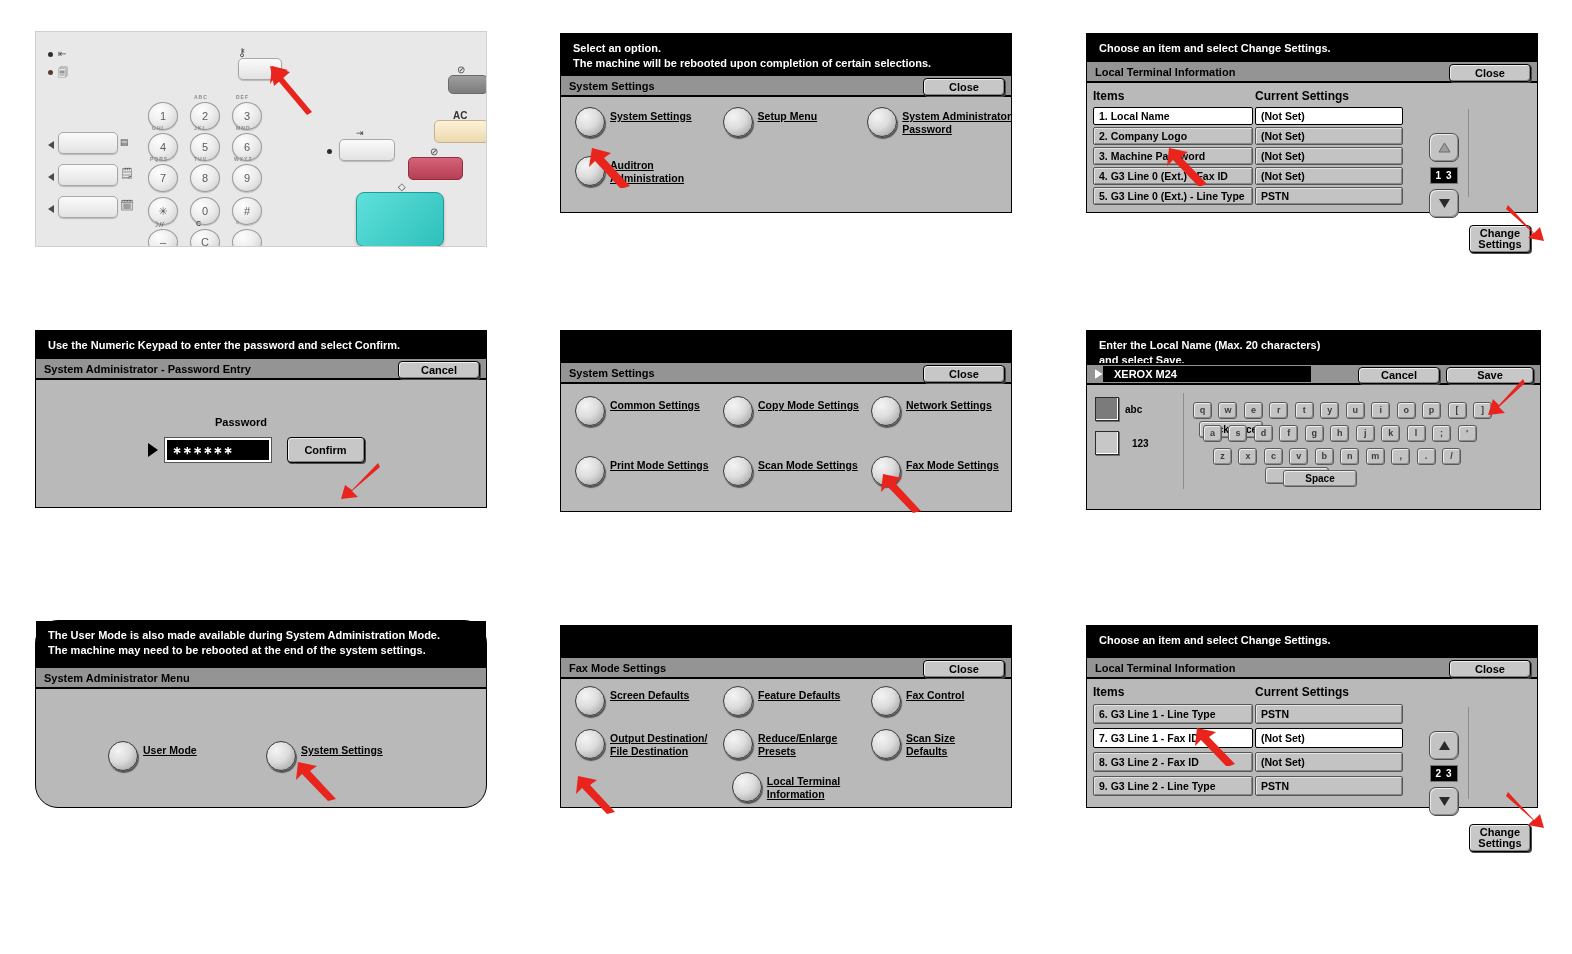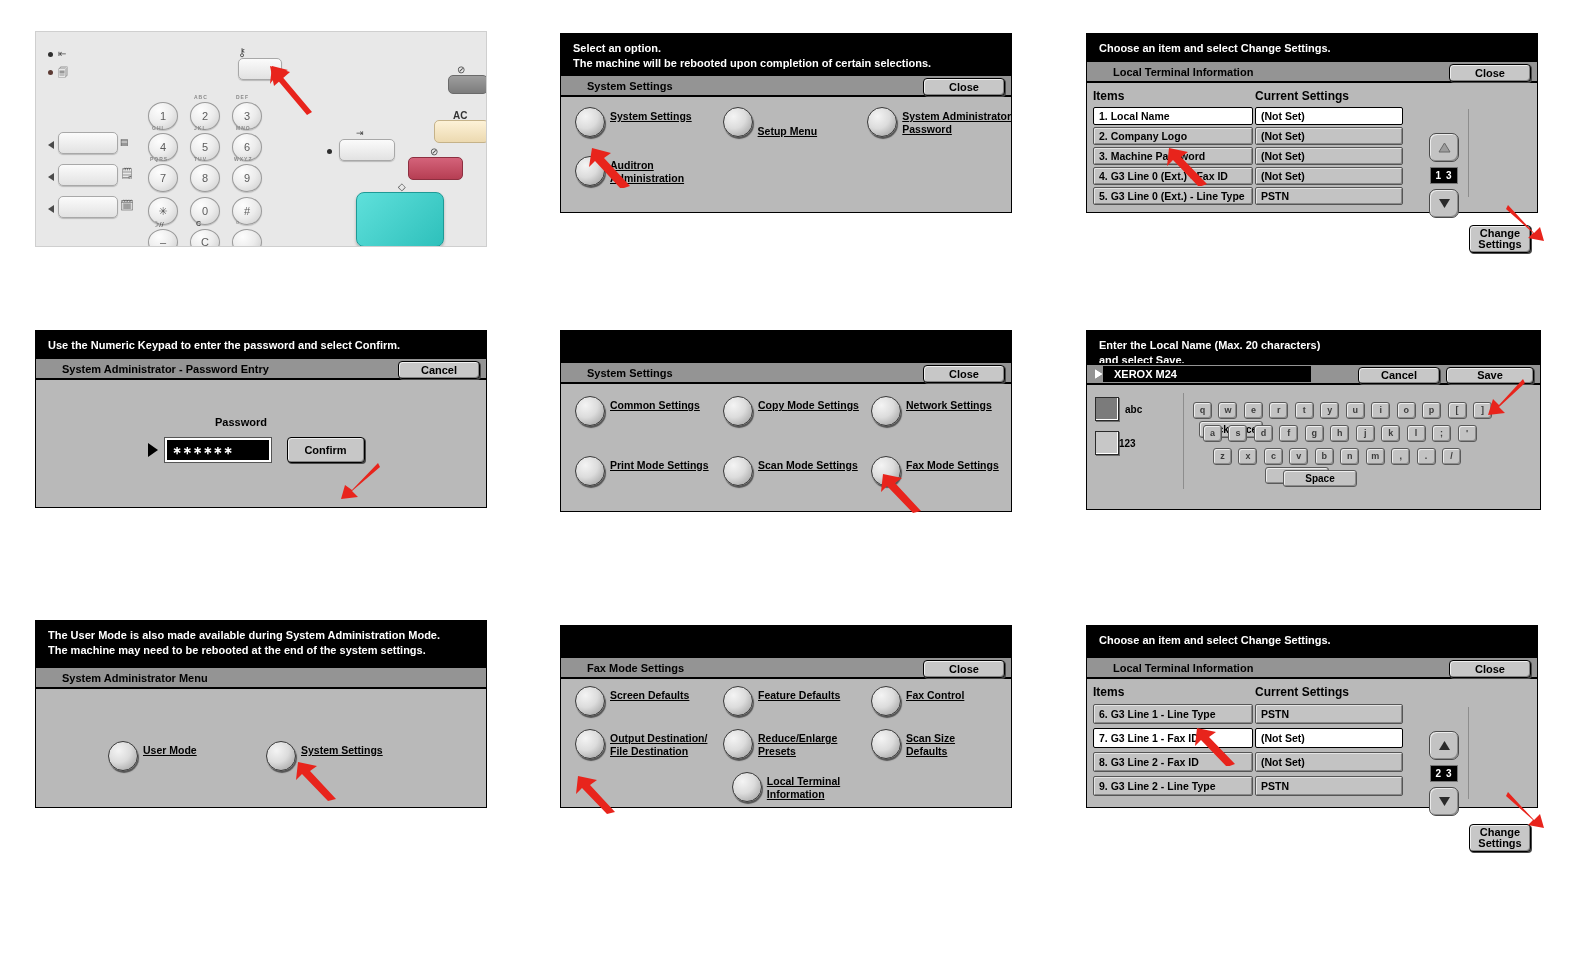--- a/index.html
+++ b/index.html
@@ -10,21 +10,21 @@
   }
   .panel{position:absolute;}
 
   
   .screen{background:#b9b9b9;border:1px solid #000;box-sizing:border-box;}
   .msgbar{background:#000;color:#fff;font-size:11px;font-weight:bold;
           line-height:14.5px;padding:7px 10px 6px 12px;box-sizing:border-box;}
   .msgbar div{white-space:nowrap;}
   .titlebar{background:#949494;border-top:2px solid #000;border-bottom:2px solid #000;
             height:23px;display:flex;align-items:center;box-sizing:border-box;
-            position:relative;padding-left:26px;}
+            position:relative;padding-left:8px;}
   .titlebar .ttl{font-size:11px;font-weight:bold;color:#000;}
   .btn3d{
     background:#c7c7c7;border:1px solid #000;border-radius:4px;
     box-shadow:inset 1px 1px 0 #efefef, inset -1px -1px 0 #828282, 1px 1px 0 #4a4a4a;
     font-size:11px;font-weight:bold;color:#000;display:flex;align-items:center;
     justify-content:center;text-align:center;line-height:11px;box-sizing:border-box;
   }
   .closebtn{position:absolute;right:6px;top:2px;width:82px;height:18px;}
   .body{padding:10px 0 0 0;position:relative;height:100%;box-sizing:border-box;}
 
@@ -178,21 +178,21 @@
     <div class="btn3d closebtn">Close</div>
   </div>
   <div class="body">
     <div class="optrow" style="padding-left:14px;">
       <div class="opt" style="width:150px;">
         <div class="circle"></div>
         <div class="optlab">
           <span>System Settings</span>
         </div>
       </div>
-      <div class="opt" style="width:147px;align-items:flex-end;">
+      <div class="opt" style="width:147px;">
         <div class="circle"></div>
         <div class="optlab">
           <span>Setup Menu</span>
         </div>
       </div>
       <div class="opt">
         <div class="circle"></div>
         <div class="optlab">
           <span>System Administrator</span>
           <span>Password</span>
@@ -382,21 +382,21 @@
   </div>
 
   <div style="position:relative;height:126px;">
 
     <div style="position:absolute;left:8px;top:12px;display:flex;align-items:center;">
       <div class="modebox" style="background:#7b7b7b;"></div>
       <span style="font-size:10px;font-weight:bold;margin-left:6px;">abc</span>
     </div>
     <div style="position:absolute;left:8px;top:46px;display:flex;align-items:center;">
       <div class="modebox" style="background:#c7c7c7;"></div>
-      <span style="font-size:10px;font-weight:bold;margin-left:0;text-align:right;">123</span>
+      <span style="font-size:10px;font-weight:bold;margin-left:13px;text-align:right;">123</span>
     </div>
     <div style="position:absolute;left:96px;top:8px;width:1px;height:96px;background:#8d8d8d;"></div>
 
     <div style="position:absolute;left:106px;top:14px;">
       <span class="key">q</span>
       <span class="key">w</span>
       <span class="key">e</span>
       <span class="key">r</span>
       <span class="key">t</span>
       <span class="key">y</span>
@@ -439,21 +439,21 @@
     </div>
   </div>
 
   <div class="arrow" style="left:398px;top:46px;">
     <svg width="44" height="42" viewBox="0 0 44 42">
       <path d="M38,2 L14,28 L8,22 L3,38 L20,36 L14,30 L40,6 Z" fill="#e8241c"></path>
     </svg>
   </div>
 </div>
 
-<div class="panel screen" style="left:35px;top:620px;width:452px;height:188px;">
+<div class="panel screen" style="left:35px;top:620px;width:452px;height:188px;border-radius:23px;">
   <div class="msgbar" style="height:45px;">
     <div>The User Mode is also made available during System Administration Mode.</div>
     <div>The machine may need to be rebooted at the end of the system settings.</div>
   </div>
   <div class="titlebar">
     <span class="ttl">System Administrator Menu</span>
   </div>
   <div class="body">
     <div class="optrow" style="padding-left:72px;margin-top:42px;">
       <div class="opt" style="width:158px;">

